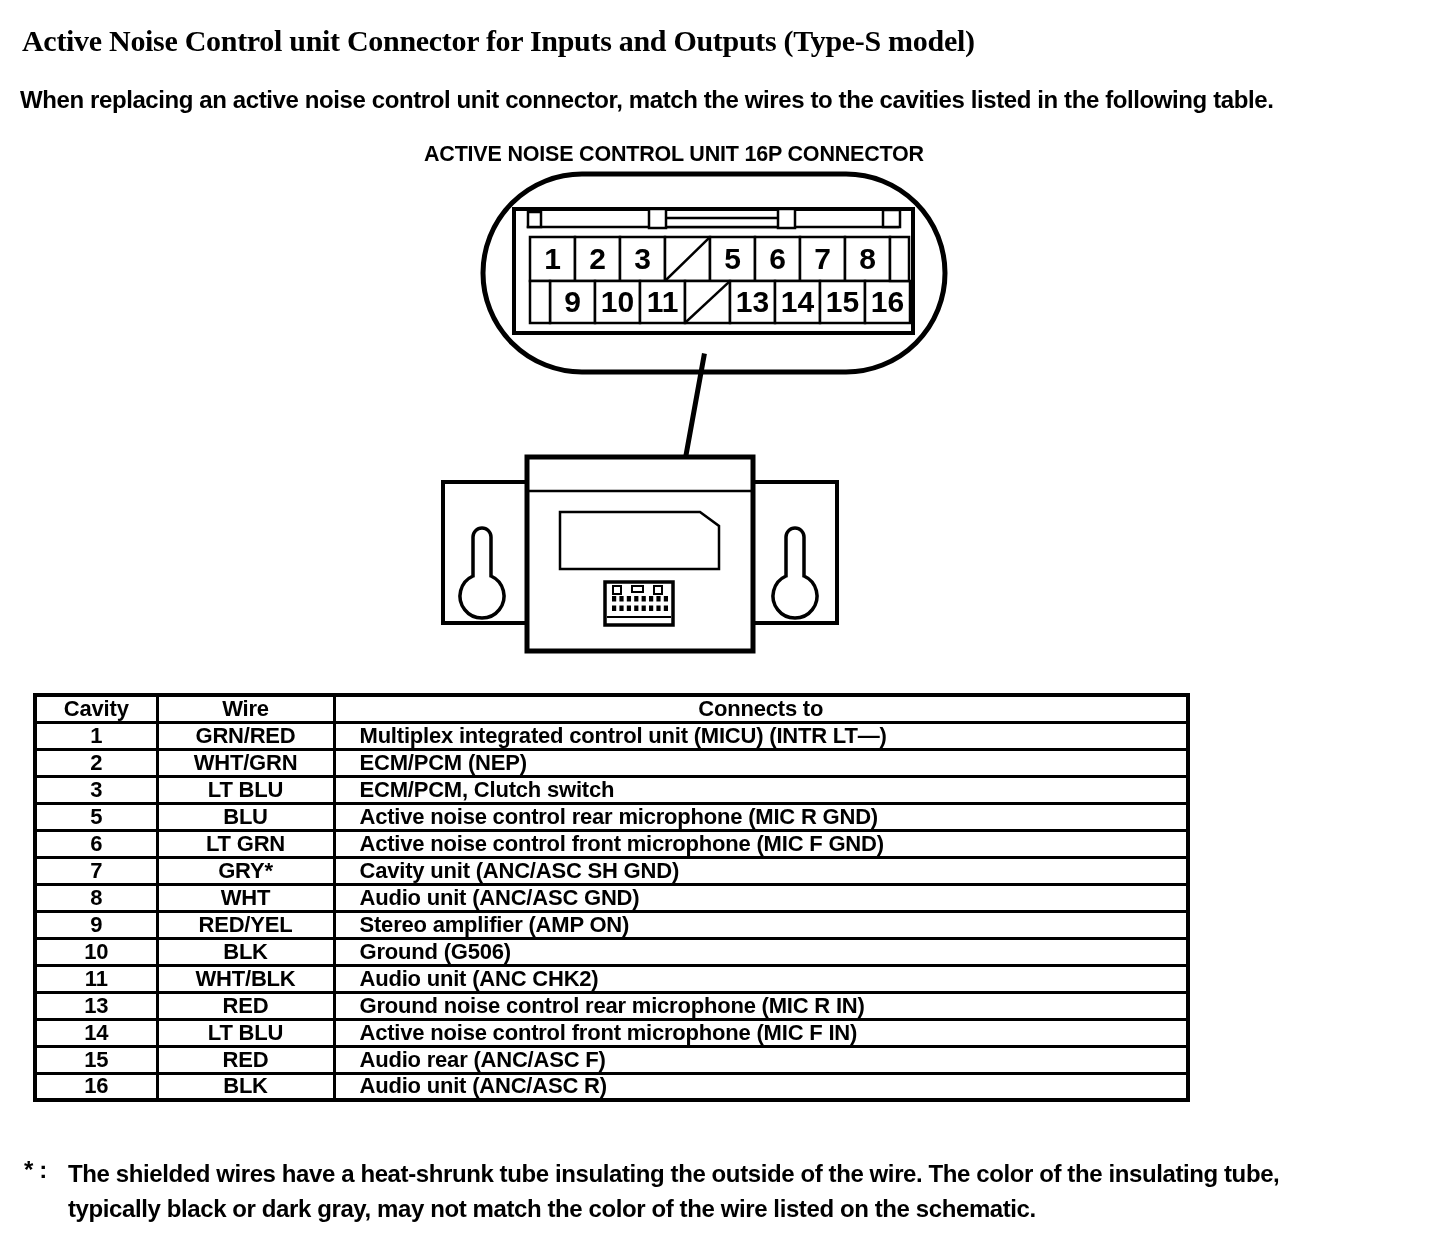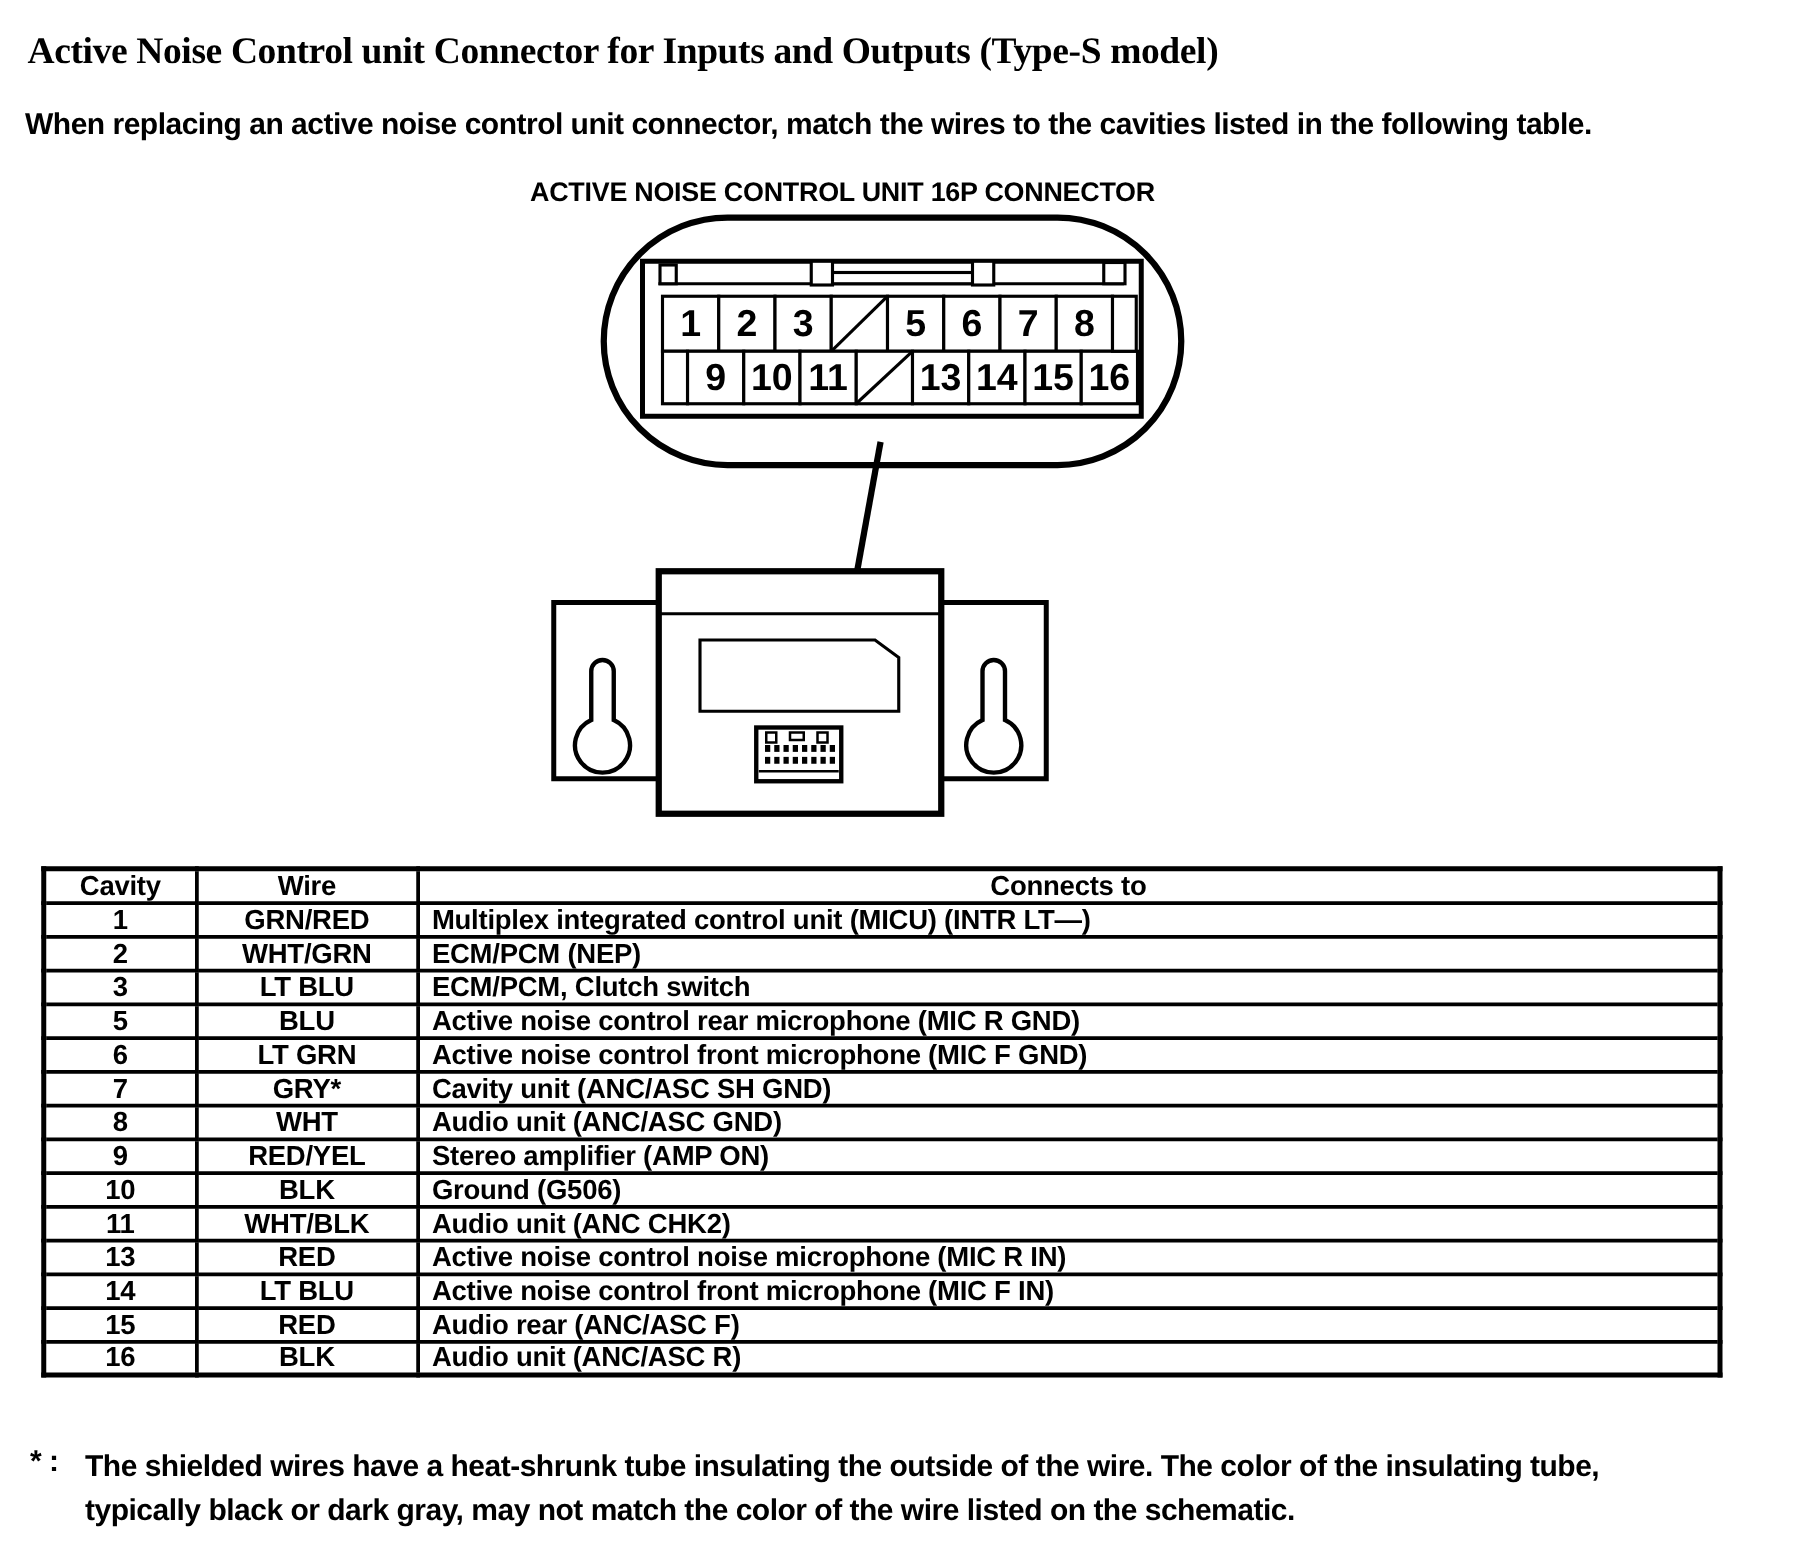--- a/index.html
+++ b/index.html
@@ -20,30 +20,30 @@
   .conn-label {
     position:absolute; left:424px; top:142px;
     font-size:21.5px; font-weight:700; letter-spacing:-0.2px;
   }
   svg.diagram { position:absolute; left:0; top:0; }
   .pin-num {
     font-family:"Liberation Sans", sans-serif;
     font-size:30px; font-weight:700; fill:#000;
   }
   table.wire-table {
-    position:absolute; left:33px; top:693px; width:1345px;
+    position:absolute; left:33px; top:693px; width:1157px;
     border-collapse:collapse; table-layout:fixed;
     border:4px solid #000;
   }
   .wire-table th, .wire-table td {
     border:3px solid #000; height:27px; padding:0;
     font-size:22px; font-weight:700; text-align:center;
     line-height:1; letter-spacing:-0.2px; white-space:nowrap; overflow:hidden;
   }
-  .wire-table td.connects { text-align:left; padding-left:10px; }
+  .wire-table td.connects { text-align:left; padding-left:24px; }
   .footnote {
     position:absolute; left:24px; top:1156px; width:1390px;
     display:flex; font-size:24px; font-weight:700; letter-spacing:-0.4px;
   }
   .footnote .marker { width:44px; flex:0 0 44px; }
   .footnote .lines div { line-height:35px; }
 </style>
 </head>
 <body>
 
@@ -243,21 +243,21 @@
         <td class="connects">Ground (G506)</td>
       </tr>
       <tr>
         <td>11</td>
         <td>WHT/BLK</td>
         <td class="connects">Audio unit (ANC CHK2)</td>
       </tr>
       <tr>
         <td>13</td>
         <td>RED</td>
-        <td class="connects">Active noise control noise microphone (MIC R IN)</td>
+        <td class="connects">Ground noise control rear microphone (MIC R IN)</td>
       </tr>
       <tr>
         <td>14</td>
         <td>LT BLU</td>
         <td class="connects">Active noise control front microphone (MIC F IN)</td>
       </tr>
       <tr>
         <td>15</td>
         <td>RED</td>
         <td class="connects">Audio rear (ANC/ASC F)</td>

